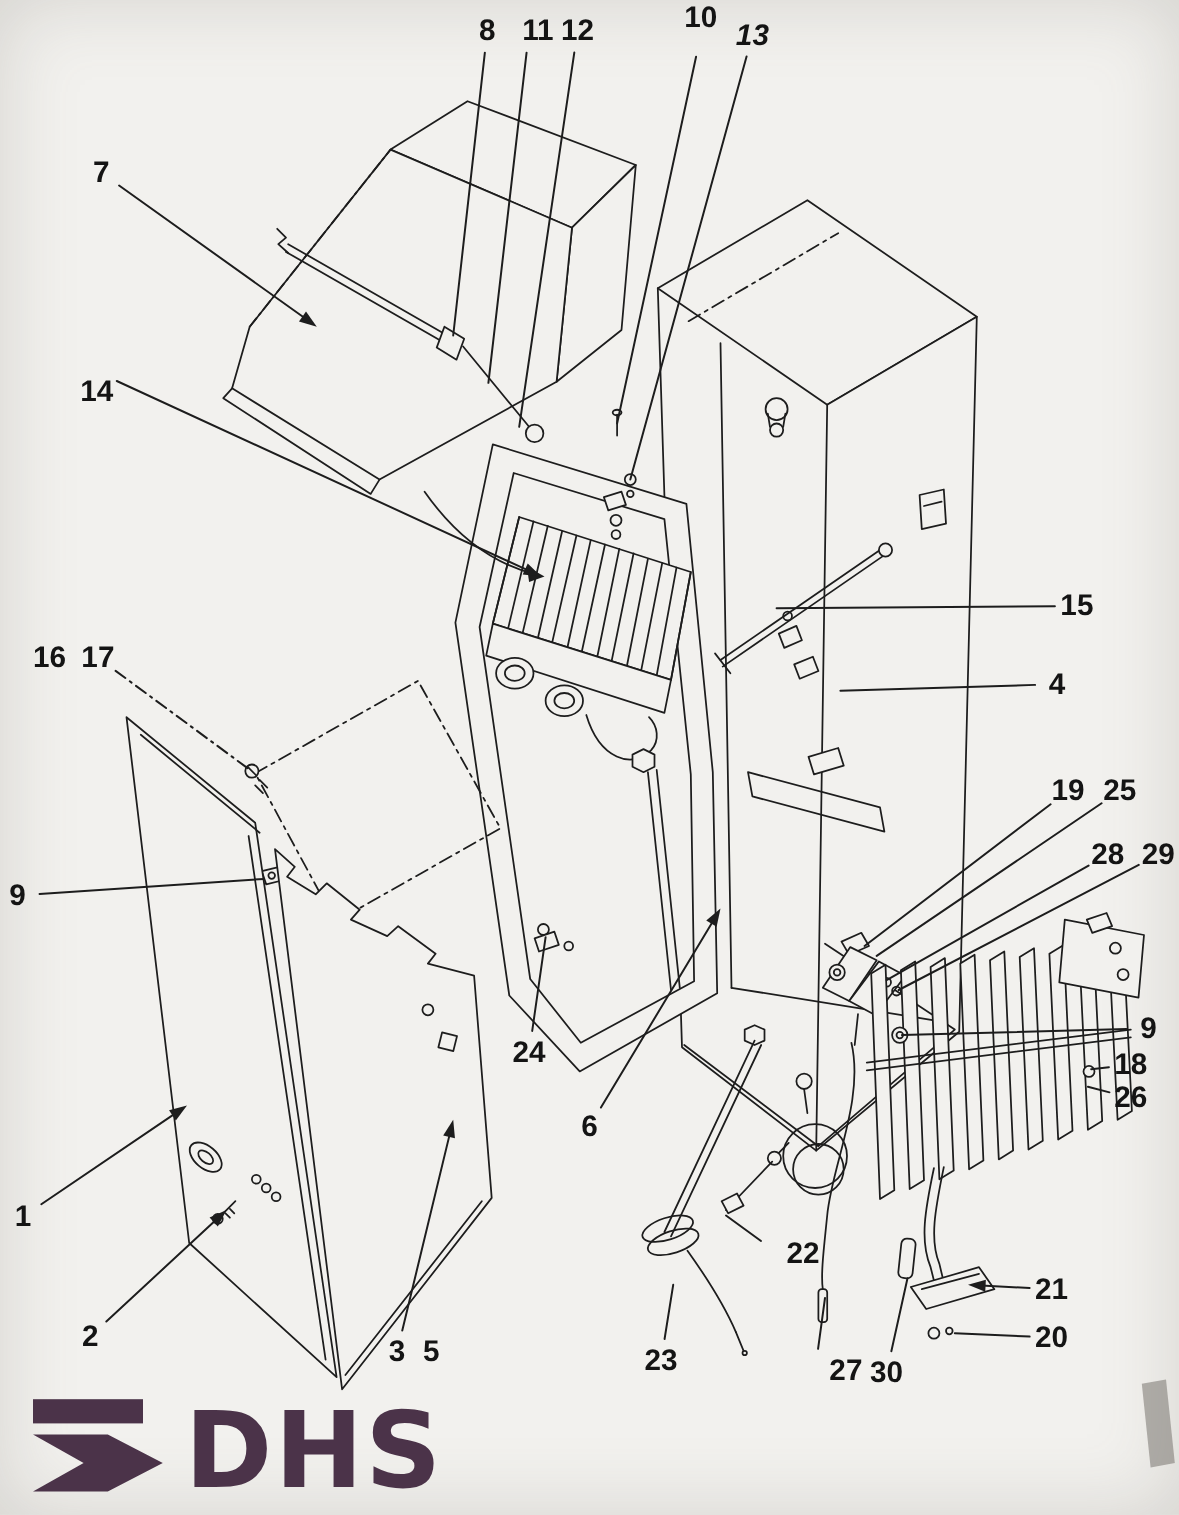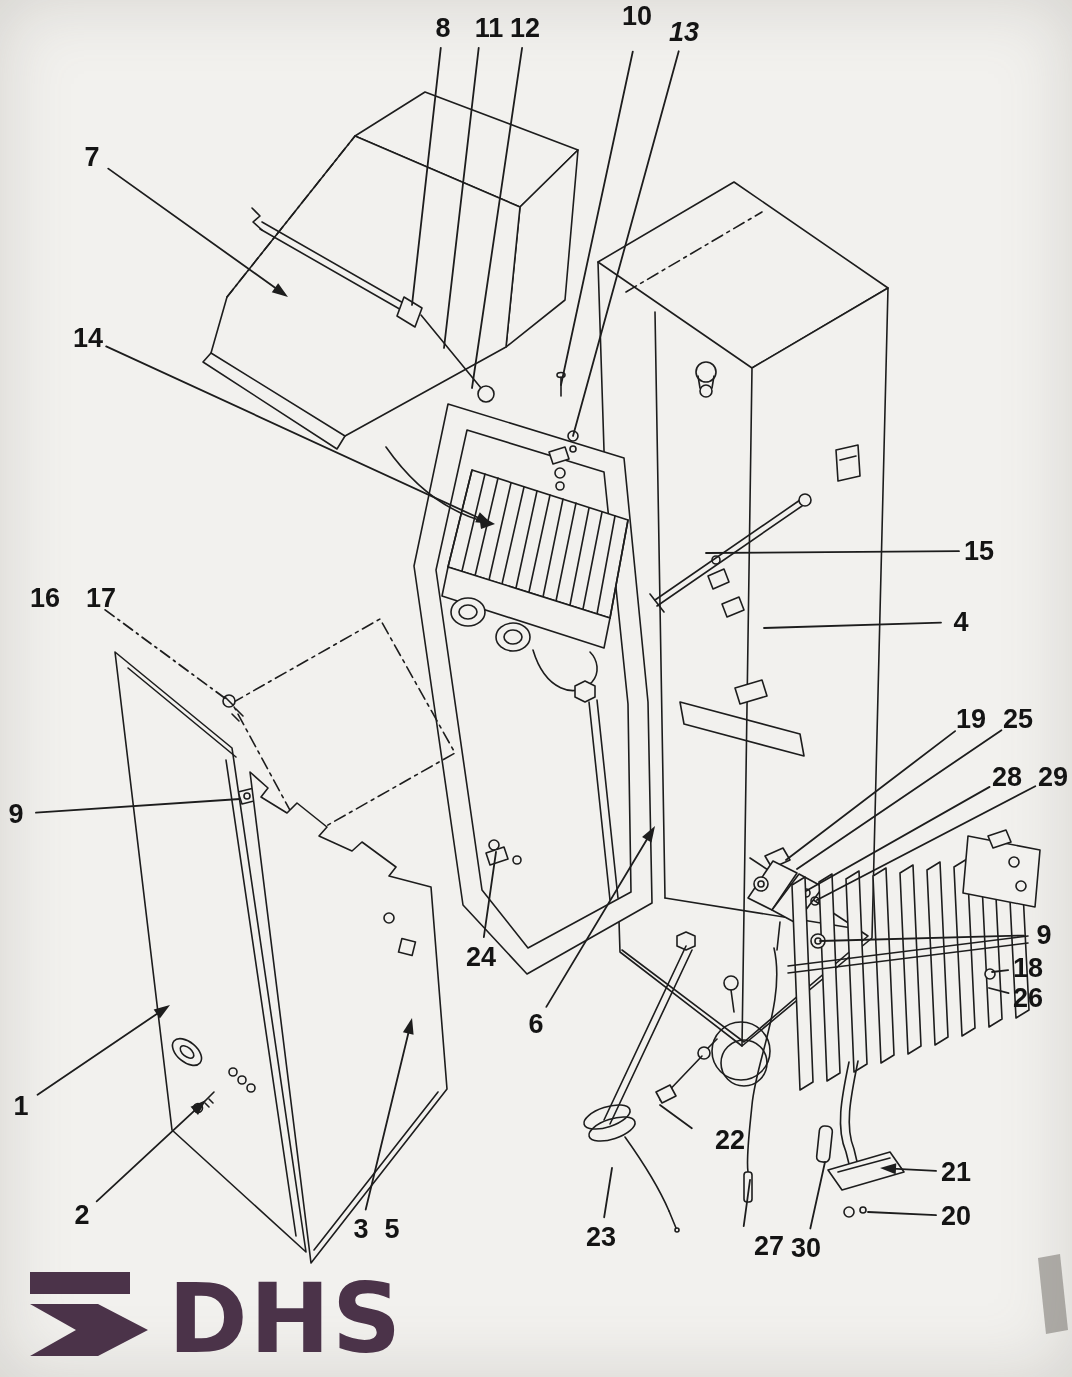--- a/index.html
+++ b/index.html
@@ -242,25 +242,25 @@
     </g>
   </svg>
 
   <div id="callout-layer">
       <div class="callout" style="left: 92px; top: 157px;">7</div>
       <div class="callout" style="left: 443px; top: 28px;">8</div>
       <div class="callout" style="left: 489px; top: 28px;">11</div>
       <div class="callout" style="left: 525px; top: 28px;">12</div>
       <div class="callout" style="left: 637px; top: 16px;">10</div>
       <div class="callout" style="left: 684px; top: 32px; font-style: italic;">13</div>
-      <div class="callout" style="left: 88px; top: 338px; text-align: right;">14</div>
+      <div class="callout" style="left: 88px; top: 356px; text-align: right;">14</div>
       <div class="callout" style="left: 979px; top: 551px;">15</div>
       <div class="callout" style="left: 961px; top: 622px;">4</div>
       <div class="callout" style="left: 45px; top: 598px;">16</div>
-      <div class="callout" style="left: 89px; top: 598px; margin-left: 12px;">17</div>
+      <div class="callout" style="left: 89px; top: 598px;">17</div>
       <div class="callout" style="left: 16px; top: 814px;">9</div>
       <div class="callout" style="left: 971px; top: 719px; text-align: right;">19</div>
       <div class="callout" style="left: 1018px; top: 719px;">25</div>
       <div class="callout" style="left: 1007px; top: 777px;">28</div>
       <div class="callout" style="left: 1053px; top: 777px;">29</div>
       <div class="callout" style="left: 1044px; top: 935px;">9</div>
       <div class="callout" style="left: 1028px; top: 968px;">18</div>
       <div class="callout" style="left: 1028px; top: 998px;">26</div>
       <div class="callout" style="left: 481px; top: 957px;">24</div>
       <div class="callout" style="left: 536px; top: 1024px;">6</div>

